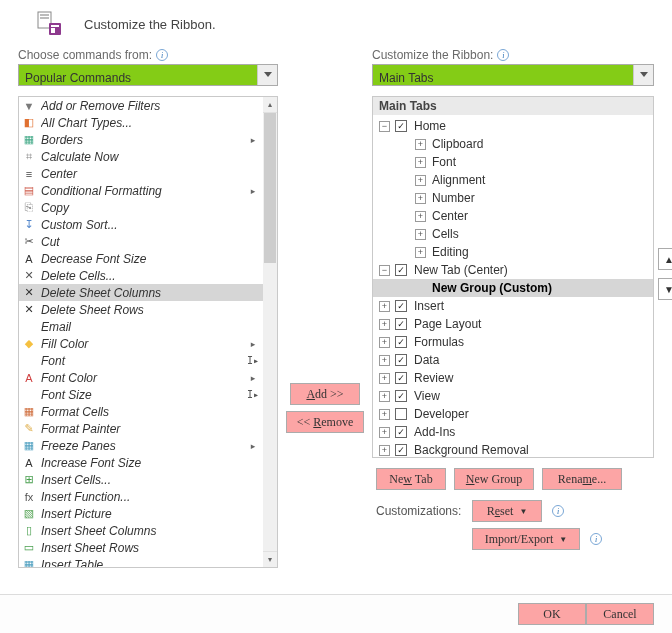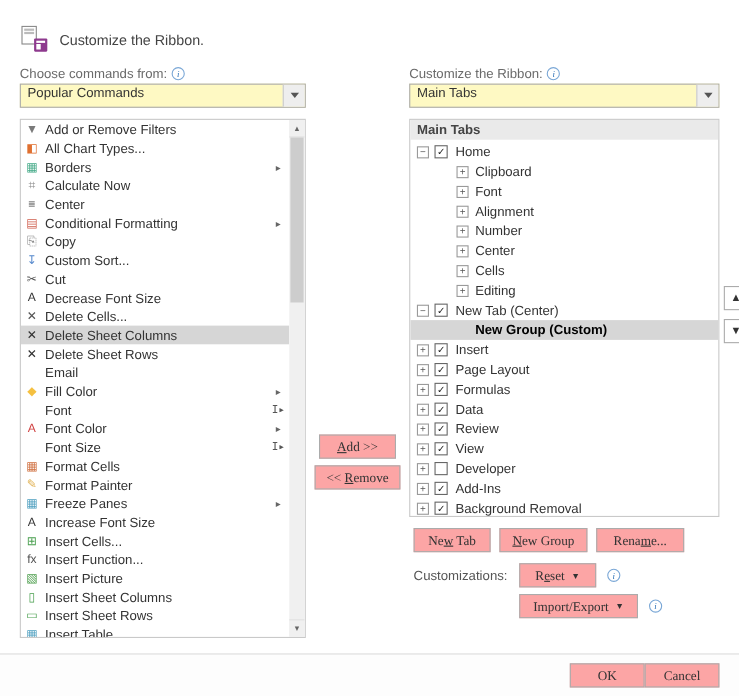--- a/index.html
+++ b/index.html
@@ -9,22 +9,23 @@
     background: #fff;
     color: #444;
     width: 672px;
     height: 633px;
     overflow: hidden;
     position: relative;
   }
   .header {
     display: flex;
     align-items: center;
-    gap: 8px;
-    padding: 22px 18px 4px 18px;
+    gap: 20px;
+    padding: 10px 18px 4px 18px;
+    margin-left: 18px;
   }
   .header-icon {
     width: 28px; height: 28px;
     display: flex; align-items: center; justify-content: center;
   }
   .header-title { font-size: 13px; color: #444; }
   .columns {
     display: flex;
     padding: 6px 18px 0 18px;
     gap: 0;
@@ -38,24 +39,24 @@
     margin-bottom: 2px;
     display:flex; align-items:center; gap:4px;
   }
   .info-icon {
     display:inline-flex; width:12px; height:12px;
     border:1px solid #7aa7d6; border-radius:50%;
     align-items:center; justify-content:center;
     font-size:8px; color:#2a6fb5; font-style: italic; font-family: serif;
   }
   .combo {
-    display:flex; align-items:flex-start;
+    display:flex; align-items:flex-end;
     border:1px solid #ababab;
     height:22px;
-    background:#fef9c3;
+    background:#84cc16;
     position: relative;
     margin-bottom:10px;
   }
   .combo span { padding:0 6px; flex:1; color:#333; }
   .combo-arrow {
     width:20px; height:100%;
     border-left:1px solid #c9c9c9;
     background:#eee;
     display:flex;align-items:center;justify-content:center;
   }
@@ -88,21 +89,21 @@
     height:17px; padding: 0 4px 0 2px;
     gap:4px;
     white-space:nowrap;
   }
   .cmd-item.selected { background:#d6d6d6; }
   .cmd-icon {
     width:16px; height:16px; flex-shrink:0;
     display:flex;align-items:center;justify-content:center;
     font-size:11px;
   }
-  .cmd-label { flex:1; color:#333; font-size:12px; overflow:hidden; text-overflow:ellipsis;}
+  .cmd-label { flex:1; color:#333; font-size:12px; overflow:hidden; text-overflow:ellipsis;font-style:italic;}
   .submenu-arrow {
     width:12px;height:14px;display:flex;align-items:center;justify-content:center;
     font-size:9px;color:#666;
   }
   .ibeam { font-family: monospace; font-size:10px; color:#555; }
   .btn {
     border:1px solid #ababab;
     background:#fca5a5;
     height:22px;
     min-width:70px;

